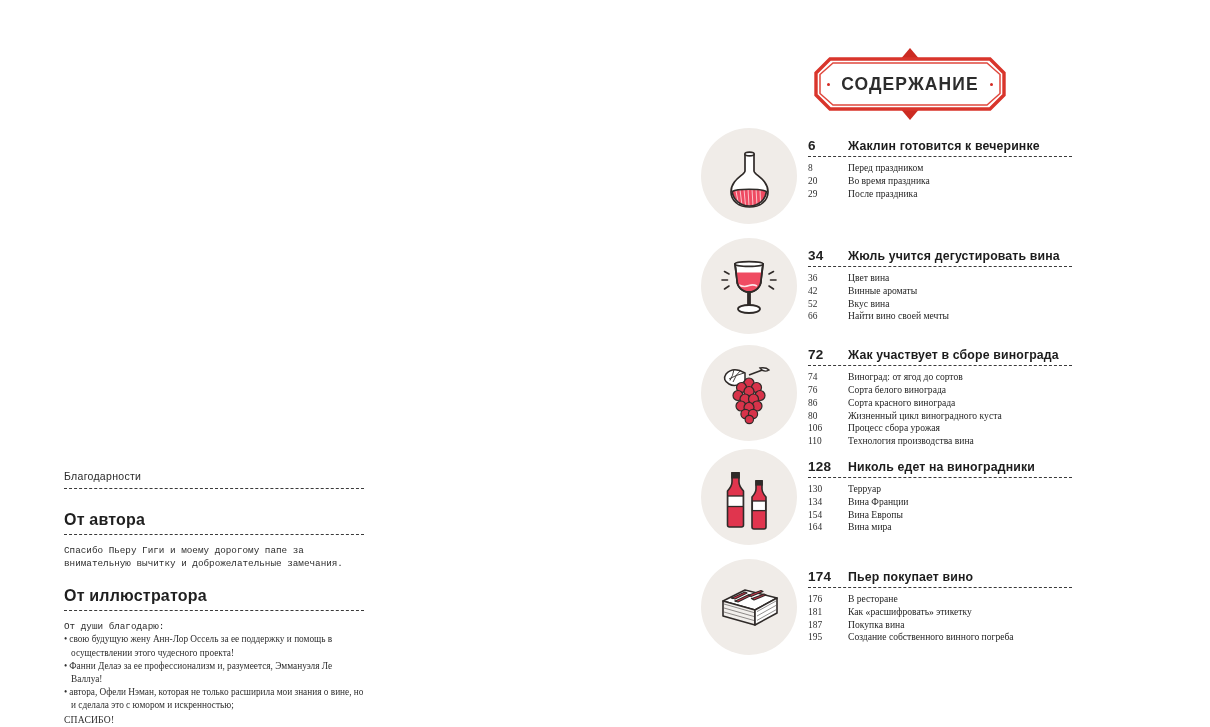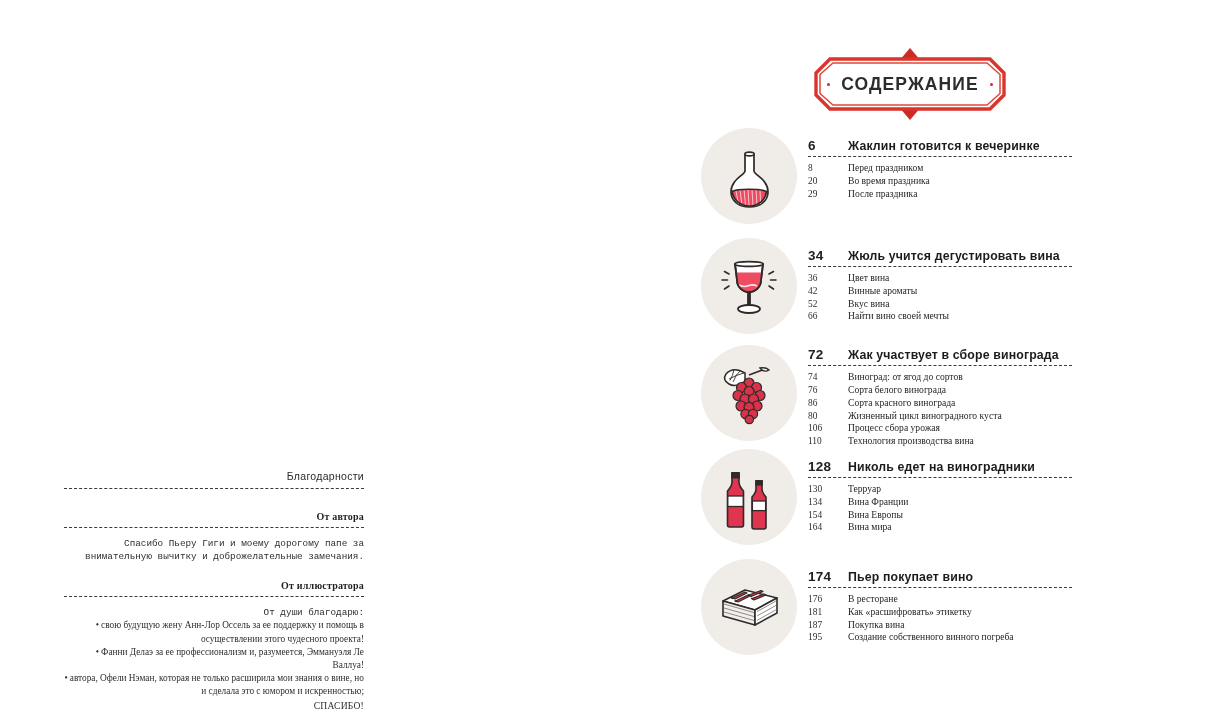--- a/index.html
+++ b/index.html
@@ -3,33 +3,33 @@
 <meta charset="utf-8">
 <style>
   html,body{margin:0;padding:0;background:#ffffff;}
   body{
     width:1210px;height:727px;position:relative;overflow:hidden;
     font-family:"Liberation Sans", sans-serif;
     -webkit-font-smoothing:antialiased;
   }
 
   
-  .left-page{position:absolute;left:64px;top:470px;width:300px;text-align:right;}
+  .left-page{position:absolute;left:64px;top:470px;width:300px;}
 
   .ack-title{
     font-family:"Liberation Sans", sans-serif;
     font-size:10.5px;color:#2b2b2b;letter-spacing:.3px;font-weight:400;
     padding-bottom:6px;
   }
   .dash{
     height:0;border-top:1px dashed #3a3a3a;width:100%;
   }
   .sub-head{
-    font-family:Liberation Serif, serif;
-    font-size:10px;color:#1f1f1f;font-weight:bold;letter-spacing:.2px;
+    font-family:Liberation Sans, sans-serif;
+    font-size:16px;color:#1f1f1f;font-weight:bold;letter-spacing:.2px;
     padding-bottom:5px;
   }
   .body-serif{
     font-family:Liberation Mono, monospace;
     font-size:9.3px;color:#2d2d2d;line-height:1.45;
   }
   .gap-a{height:22px;}
   .gap-b{height:9px;}
   .gap-c{height:16px;}
   .gap-d{height:9px;}

